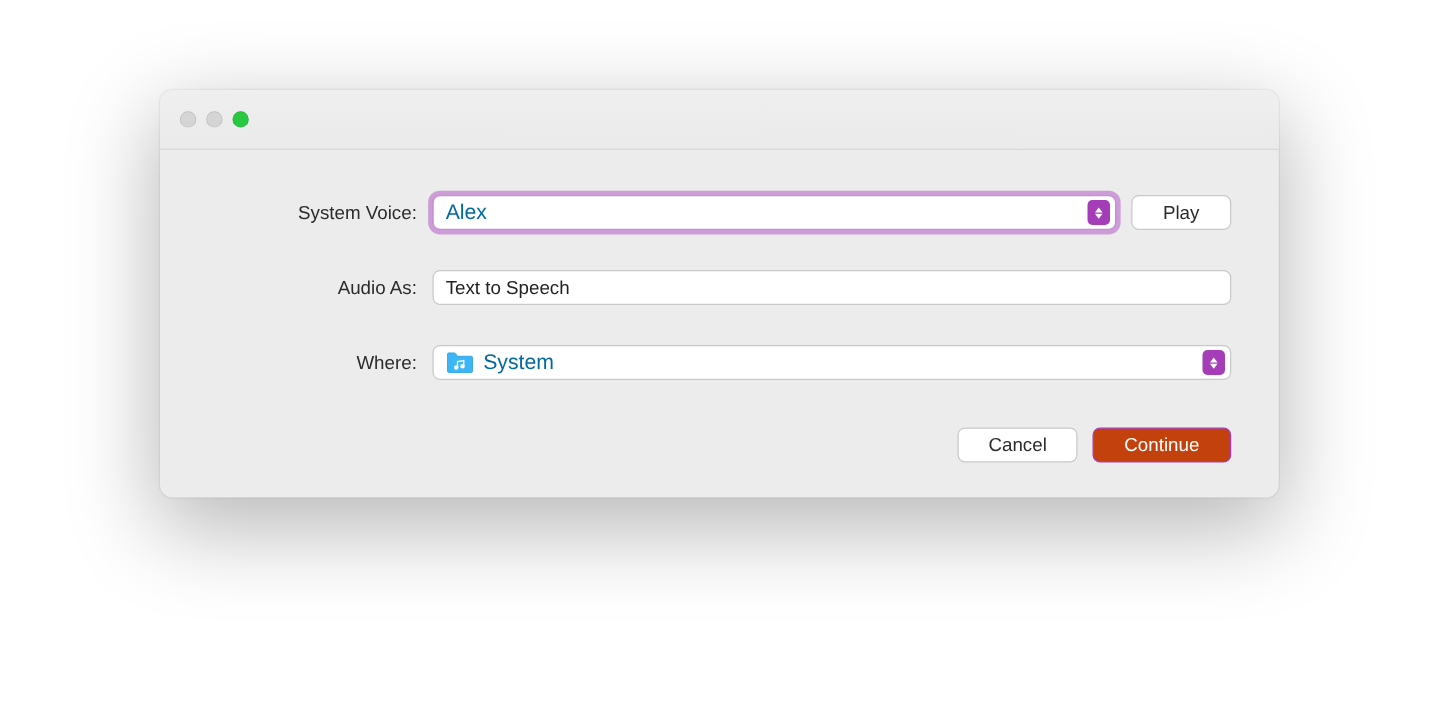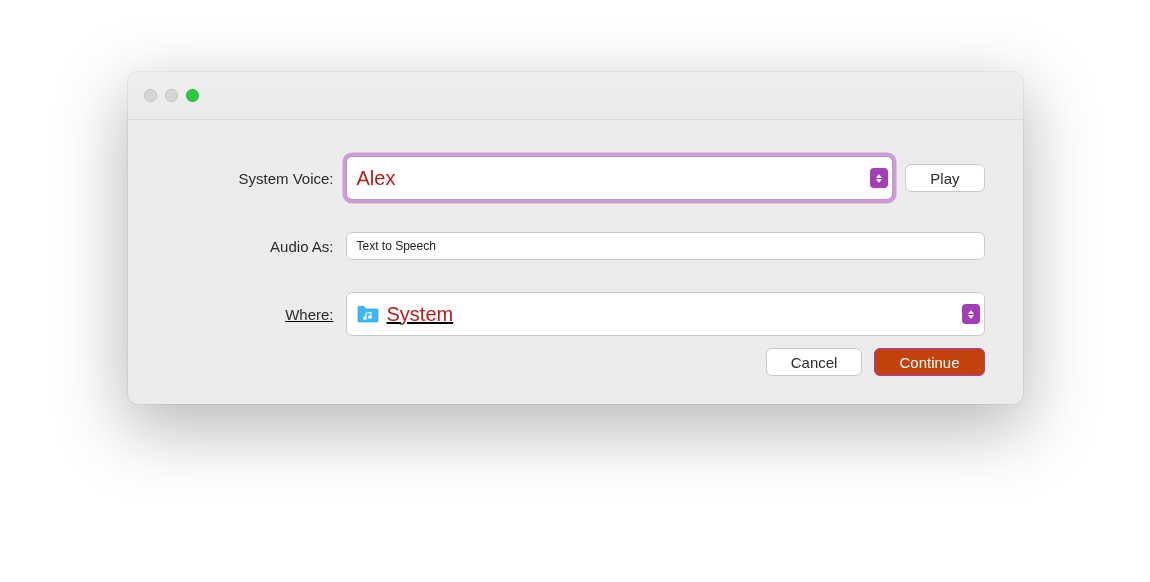--- a/index.html
+++ b/index.html
@@ -84,29 +84,29 @@
     
     .field-wrap {
       flex: 1;
       display: flex;
       align-items: center;
       gap: 12px;
     }
     
     .select {
       flex: 1;
-      height: 44px;
+      height: 28px;
       background: #ffffff;
       border: 1px solid #c9c9c9;
       border-radius: 6px;
       display: flex;
       align-items: center;
       padding: 0 4px 0 10px;
-      font-size: 20px;
-      color: #b91c1c;
+      font-size: 17px;
+      color: #0369a1;
       position: relative;
     }
     
     .select.focus-ring {
       box-shadow: 0 0 0 3.5px rgba(178,92,196,0.55);
       border-color: rgba(178,92,196,0.7);
     }
     
     .select-text {
       flex: 1;
@@ -154,21 +154,21 @@
       color: #fff;
     }
     
     .text-input {
       flex: 1;
       height: 28px;
       background: #ffffff;
       border: 1px solid #c9c9c9;
       border-radius: 6px;
       padding: 0 10px;
-      font-size: 12px;
+      font-size: 15px;
       color: #222;
       display: flex;
       align-items: center;
     }
     
     .folder-icon {
       width: 22px;
       height: 18px;
       margin-right: 8px;
       position: relative;
@@ -177,21 +177,21 @@
     }
     
     .folder-icon svg {
       display: block;
     }
     
     .button-row {
       display: flex;
       justify-content: flex-end;
       gap: 12px;
-      margin-top: 12px;
+      margin-top: 38px;
     }
   </style>
 </head>
 <body>
 
 <div class="window">
 
   <div class="titlebar">
     <div class="traffic-lights">
       <div class="traffic-light tl-close"></div>
@@ -218,21 +218,21 @@
 
     <div class="row">
       <div class="label">Audio As:</div>
       <div class="field-wrap">
         <div class="text-input">
           <span>Text to Speech</span>
         </div>
       </div>
     </div>
 
-    <div class="row" style="margin-bottom:0;text-decoration:underline;">
+    <div class="row" style="margin-bottom:0;">
       <div class="label">Where:</div>
       <div class="field-wrap">
         <div class="select">
           <span class="folder-icon">
             <svg width="22" height="18" viewBox="0 0 22 18">
               <path d="M1 4 L1 16 Q1 17 2 17 L20 17 Q21 17 21 16 L21 5 Q21 4 20 4 L9 4 L7.5 2 Q7 1.3 6.3 1.3 L2 1.3 Q1 1.3 1 2.3 Z" fill="#3cb6f7" stroke="#1e9de0" stroke-width="0.6"></path>
               <g stroke="#ffffff" stroke-width="1.1" fill="none" opacity="0.95">
                 <path d="M9 13 L9 8.3 L14 7.5 L14 12"></path>
                 <circle cx="8" cy="13" r="1.3" fill="#ffffff"></circle>
                 <circle cx="13" cy="12" r="1.3" fill="#ffffff"></circle>

